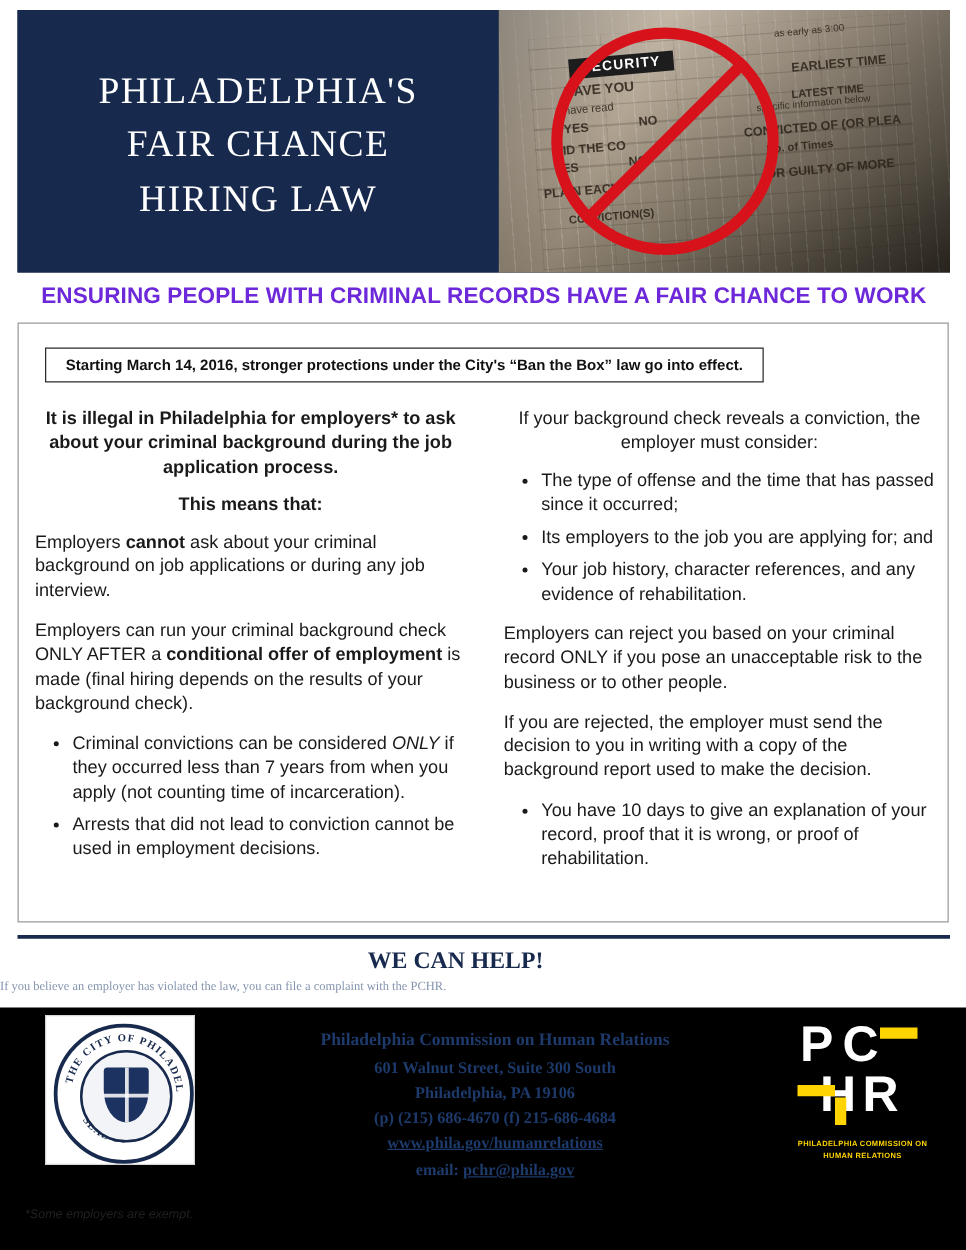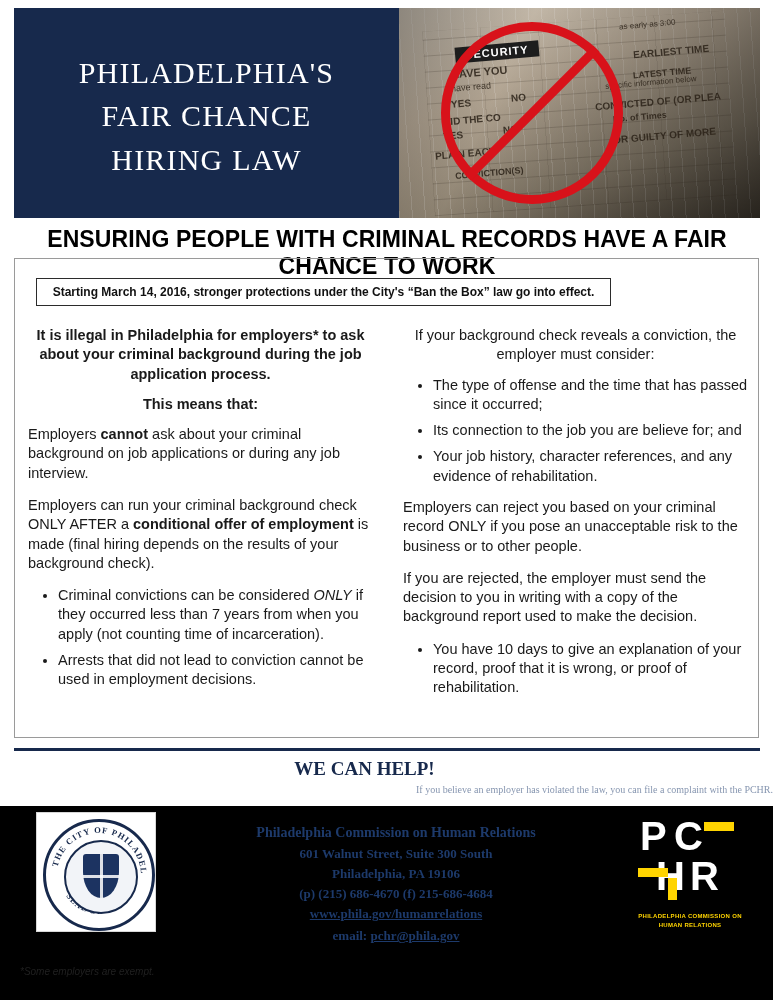--- a/index.html
+++ b/index.html
@@ -129,23 +129,23 @@
     display: block;
   }
 
   
   .headline {
     position: absolute;
     left: 14px;
     top: 226px;
     width: 746px;
     text-align: center;
-    font-size: 23px;
-    font-weight: bold;
-    color: #000000;
+    font-size: 18px;
+    font-weight: bold;
+    color: #6d28d9;
     letter-spacing: .1px;
   }
 
   
   .body-frame {
     position: absolute;
     left: 14px;
     top: 258px;
     width: 745px;
     height: 480px;
@@ -211,21 +211,21 @@
     font-family: "Liberation Serif", serif;
     font-size: 19px;
     color: #17294c;
     font-weight: bold;
   }
   .help-sub {
     position: absolute;
     left: 0;
     top: 784px;
     width: 773px;
-    text-align: right;
+    text-align: left;
     font-family: "Liberation Serif", serif;
     font-size: 10px;
     color: #1d3a6b;
     opacity: .55;
   }
 
   
   .footer {
     position: absolute;
     left: 0;
@@ -423,21 +423,21 @@
       <ul>
         <li><span>Criminal convictions can be considered </span><em>ONLY</em><span> if they occurred less than 7 years from when you apply (not counting time of incarceration).</span></li>
         <li><span>Arrests that did not lead to conviction cannot be used in employment decisions.</span></li>
       </ul>
     </div>
 
     <div class="col">
       <p class="tight">If your background check reveals a conviction, the employer must consider:</p>
       <ul>
         <li>The type of offense and the time that has passed since it occurred;</li>
-        <li>Its connection to the job you are believe for; and</li>
+        <li>Its employers to the job you are applying for; and</li>
         <li>Your job history, character references, and any evidence of rehabilitation.</li>
       </ul>
       <p>Employers can reject you based on your criminal record ONLY if you pose an unacceptable risk to the business or to other people.</p>
       <p>If you are rejected, the employer must send the decision to you in writing with a copy of the background report used to make the decision.</p>
       <ul>
         <li>You have 10 days to give an explanation of your record, proof that it is wrong, or proof of rehabilitation.</li>
       </ul>
     </div>
   </div>
 

